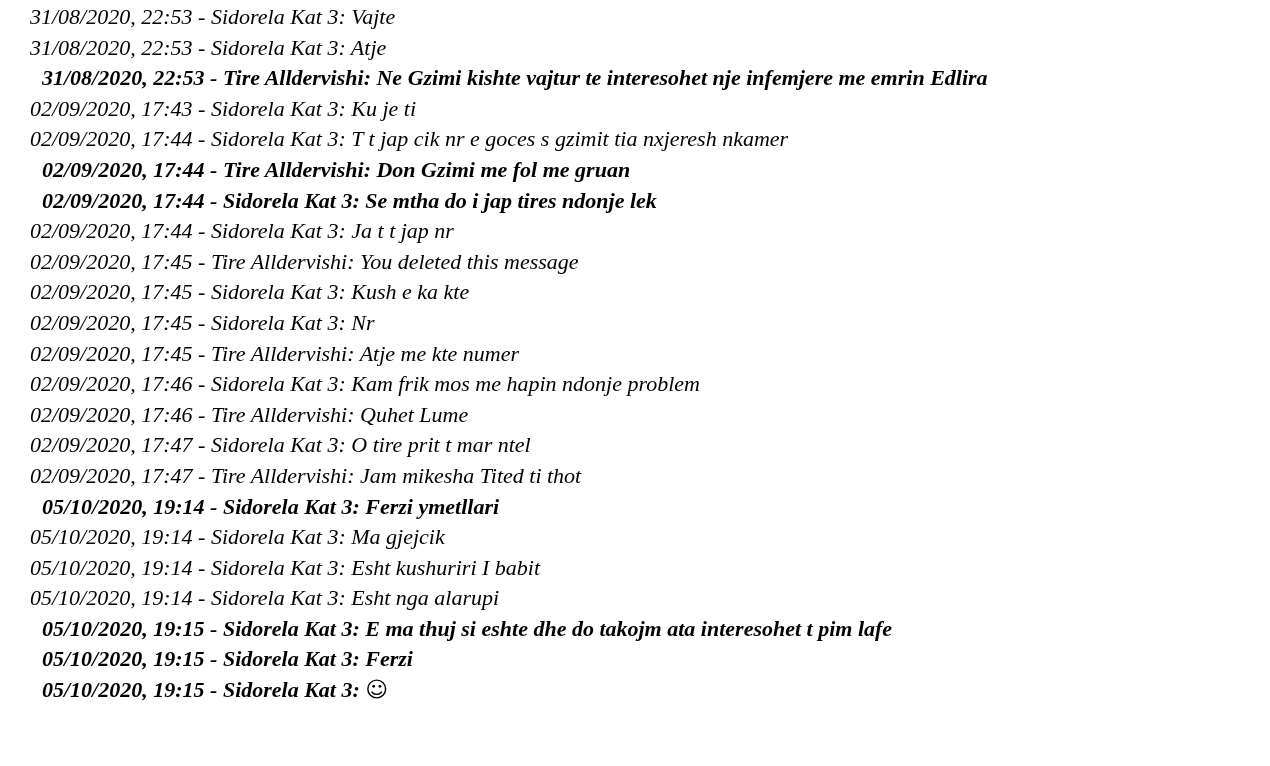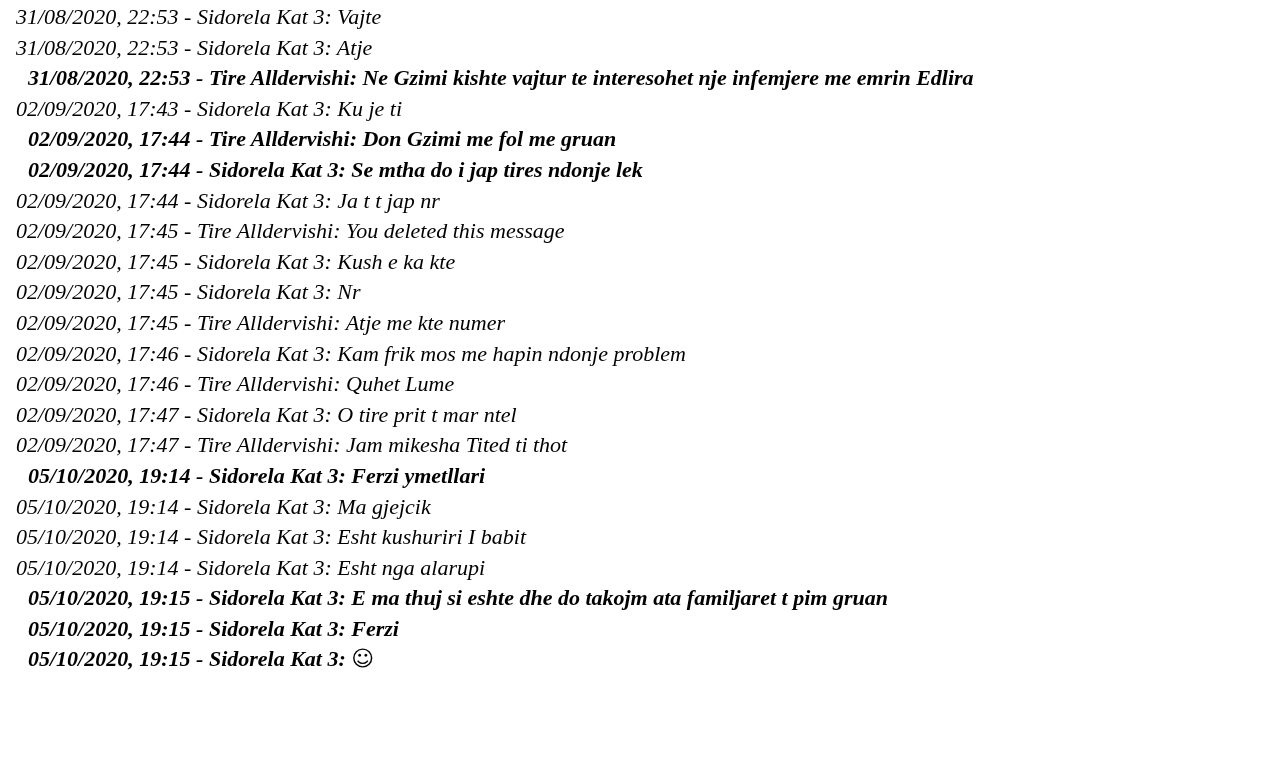--- a/index.html
+++ b/index.html
@@ -11,21 +11,21 @@
     width: 1270px;
     height: 766px;
     overflow: hidden;
   }
   .transcript {
     font-family: "Liberation Serif", "DejaVu Serif", serif;
     font-style: italic;
     font-size: 22px;
     line-height: 30.6px;
     color: #000000;
-    padding: 2px 10px 0 16px;
+    padding: 2px 10px 0 30px;
     white-space: nowrap;
   }
   .chat-line {
     height: 30.6px;
   }
   .chat-line.bold {
     font-weight: bold;
     margin-left: 12px;
   }
   .emoji {
@@ -34,31 +34,32 @@
   }
 </style>
 </head>
 <body>
 
 <div class="transcript">
     <div class="chat-line"><span>31/08/2020, 22:53</span><span> - </span><span>Sidorela Kat 3</span><span>: </span><span>Vajte</span></div>
     <div class="chat-line"><span>31/08/2020, 22:53</span><span> - </span><span>Sidorela Kat 3</span><span>: </span><span>Atje</span></div>
     <div class="chat-line bold"><span>31/08/2020, 22:53</span><span> - </span><span>Tire Alldervishi</span><span>: </span><span>Ne Gzimi kishte vajtur te interesohet nje infemjere me emrin Edlira</span></div>
     <div class="chat-line"><span>02/09/2020, 17:43</span><span> - </span><span>Sidorela Kat 3</span><span>: </span><span>Ku je ti</span></div>
+    <div class="chat-line"><span>02/09/2020, 17:44</span><span> - </span><span>Sidorela Kat 3</span><span>: </span><span>T t jap cik nr e goces s gzimit tia nxjeresh nkamer</span></div>
     <div class="chat-line bold"><span>02/09/2020, 17:44</span><span> - </span><span>Tire Alldervishi</span><span>: </span><span>Don Gzimi me fol me gruan</span></div>
     <div class="chat-line bold"><span>02/09/2020, 17:44</span><span> - </span><span>Sidorela Kat 3</span><span>: </span><span>Se mtha do i jap tires ndonje lek</span></div>
     <div class="chat-line"><span>02/09/2020, 17:44</span><span> - </span><span>Sidorela Kat 3</span><span>: </span><span>Ja t t jap nr</span></div>
     <div class="chat-line"><span>02/09/2020, 17:45</span><span> - </span><span>Tire Alldervishi</span><span>: </span><span>You deleted this message</span></div>
     <div class="chat-line"><span>02/09/2020, 17:45</span><span> - </span><span>Sidorela Kat 3</span><span>: </span><span>Kush e ka kte</span></div>
     <div class="chat-line"><span>02/09/2020, 17:45</span><span> - </span><span>Sidorela Kat 3</span><span>: </span><span>Nr</span></div>
     <div class="chat-line"><span>02/09/2020, 17:45</span><span> - </span><span>Tire Alldervishi</span><span>: </span><span>Atje me kte numer</span></div>
     <div class="chat-line"><span>02/09/2020, 17:46</span><span> - </span><span>Sidorela Kat 3</span><span>: </span><span>Kam frik mos me hapin ndonje problem</span></div>
     <div class="chat-line"><span>02/09/2020, 17:46</span><span> - </span><span>Tire Alldervishi</span><span>: </span><span>Quhet Lume</span></div>
     <div class="chat-line"><span>02/09/2020, 17:47</span><span> - </span><span>Sidorela Kat 3</span><span>: </span><span>O tire prit t mar ntel</span></div>
     <div class="chat-line"><span>02/09/2020, 17:47</span><span> - </span><span>Tire Alldervishi</span><span>: </span><span>Jam mikesha Tited ti thot</span></div>
     <div class="chat-line bold"><span>05/10/2020, 19:14</span><span> - </span><span>Sidorela Kat 3</span><span>: </span><span>Ferzi ymetllari</span></div>
     <div class="chat-line"><span>05/10/2020, 19:14</span><span> - </span><span>Sidorela Kat 3</span><span>: </span><span>Ma gjejcik</span></div>
     <div class="chat-line"><span>05/10/2020, 19:14</span><span> - </span><span>Sidorela Kat 3</span><span>: </span><span>Esht kushuriri I babit</span></div>
     <div class="chat-line"><span>05/10/2020, 19:14</span><span> - </span><span>Sidorela Kat 3</span><span>: </span><span>Esht nga alarupi</span></div>
-    <div class="chat-line bold"><span>05/10/2020, 19:15</span><span> - </span><span>Sidorela Kat 3</span><span>: </span><span>E ma thuj si eshte dhe do takojm ata familjaret t pim gruan</span></div>
+    <div class="chat-line bold"><span>05/10/2020, 19:15</span><span> - </span><span>Sidorela Kat 3</span><span>: </span><span>E ma thuj si eshte dhe do takojm ata interesohet t pim lafe</span></div>
     <div class="chat-line bold"><span>05/10/2020, 19:15</span><span> - </span><span>Sidorela Kat 3</span><span>: </span><span>Ferzi</span></div>
     <div class="chat-line bold"><span>05/10/2020, 19:15</span><span> - </span><span>Sidorela Kat 3</span><span>: </span><span class="emoji">☺</span></div>
   </div>
 
 </body></html>

